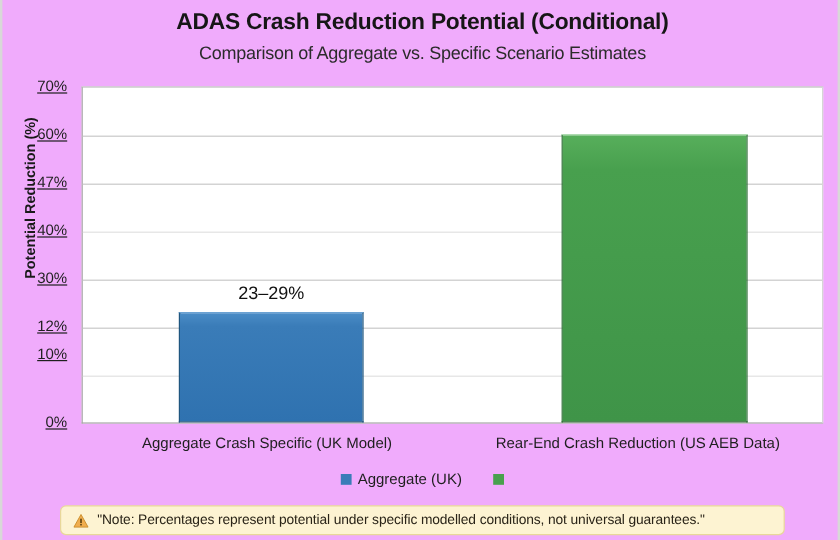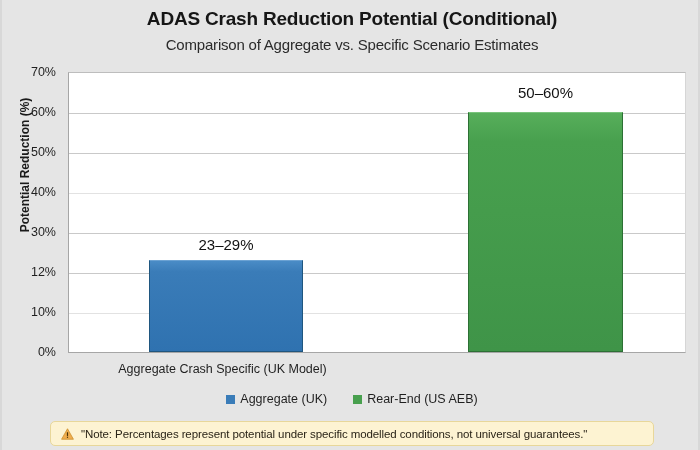--- a/index.html
+++ b/index.html
@@ -9,21 +9,21 @@
   }
   body {
     font-family: "Liberation Sans", sans-serif;
     -webkit-font-smoothing: antialiased;
   }
 
   #screenshot {
     position: relative;
     width: 700px;
     height: 450px;
-    background: #e5e5e5;
+    background: #f0abfc;
     overflow: hidden;
     box-sizing: border-box;
     border-left: 2px solid #d8d8d8;
     border-right: 2px solid #d8d8d8;
   }
 
   
   .chart-title {
     position: absolute;
     left: 0;
@@ -85,20 +85,21 @@
   .gridline.light { background: #e2e2e2; }
 
   
   .ytick {
     position: absolute;
     right: 642px;
     width: 56px;
     text-align: right;
     font-size: 12.5px;
     color: #1f1f1f;
+    text-decoration: underline;
   }
 
   
   .bar {
     position: absolute;
     bottom: 0;
     box-sizing: border-box;
   }
   .bar-blue {
     background: linear-gradient(to bottom, #4a8cc6 0%, #3a7cb8 12%, #2f72b0 100%);
@@ -189,56 +190,55 @@
 <div id="screenshot">
 
   <div class="chart-title">ADAS Crash Reduction Potential (Conditional)</div>
 
   <div class="chart-subtitle">Comparison of Aggregate vs. Specific Scenario Estimates</div>
 
   <div class="yaxis-title">Potential Reduction (%)</div>
 
   <div class="ytick" style="top:65px;">70%</div>
   <div class="ytick" style="top:105px;margin-left:40px;">60%</div>
-  <div class="ytick" style="top:145px;">50%</div>
+  <div class="ytick" style="top:145px;">47%</div>
   <div class="ytick" style="top:185px;">40%</div>
   <div class="ytick" style="top:225px;">30%</div>
   <div class="ytick" style="top:265px;">12%</div>
-  <div class="ytick" style="top:305px;">10%</div>
+  <div class="ytick" style="top:288px;">10%</div>
   <div class="ytick" style="top:345px;">0%</div>
 
   <div class="plot-area">
 
     <div class="gridline" style="top:40px;"></div>
     <div class="gridline" style="top:80px;"></div>
     <div class="gridline light" style="top:120px;"></div>
     <div class="gridline" style="top:160px;"></div>
     <div class="gridline" style="top:200px;"></div>
     <div class="gridline light" style="top:240px;"></div>
 
     <div class="bar bar-blue" style="left:80px; width:154px; height:92px;"></div>
 
     <div class="bar bar-green" style="left:399px; width:155px; height:240px;"></div>
 
     <div class="bar-label" style="left:80px; width:154px; top:163px;">23–29%</div>
 
-    <div class="bar-label" style="left:399px; width:155px; top:11px;">50–60%</div>
   </div>
 
   <div class="cat-label" style="left:66px; width:309px;">Aggregate Crash Specific (UK Model)</div>
 
+  <div class="cat-label" style="left:375px; width:309px;">Rear-End Crash Reduction (US AEB Data)</div>
 
   <div class="legend">
     <div class="legend-item">
       <span class="legend-swatch" style="background:#3a7cb8;"></span>
       <span>Aggregate (UK)</span>
     </div>
     <div class="legend-item">
       <span class="legend-swatch" style="background:#48a04e;"></span>
-      <span>Rear-End (US AEB)</span>
     </div>
   </div>
 
   <div class="note-banner">
     <svg class="warn-icon" viewBox="0 0 14 13">
       <polygon points="7,0.8 13.4,12.2 0.6,12.2" fill="#f0ad4e" stroke="#c98a25" stroke-width="0.8" stroke-linejoin="round"></polygon>
       <rect x="6.35" y="4.6" width="1.3" height="4.0" fill="#4a3409"></rect>
       <rect x="6.35" y="9.4" width="1.3" height="1.3" fill="#4a3409"></rect>
     </svg>
     <span class="note-text">"Note: Percentages represent potential under specific modelled conditions, not universal guarantees."</span>

